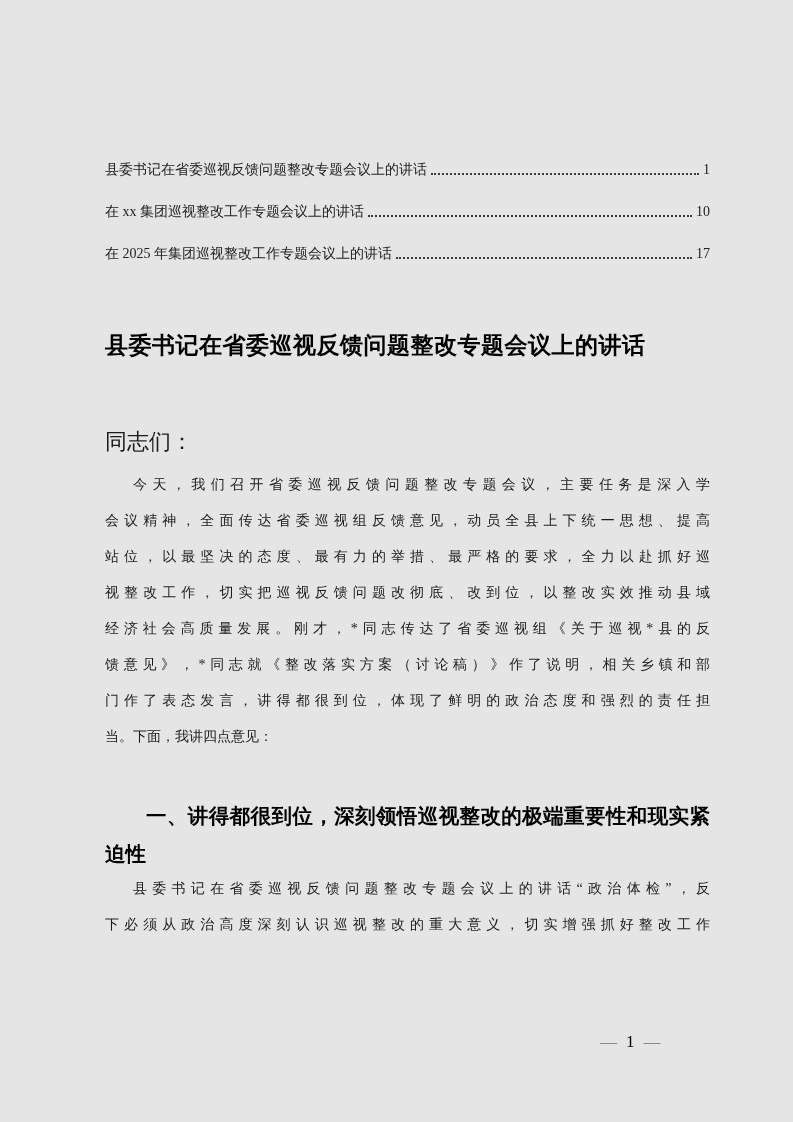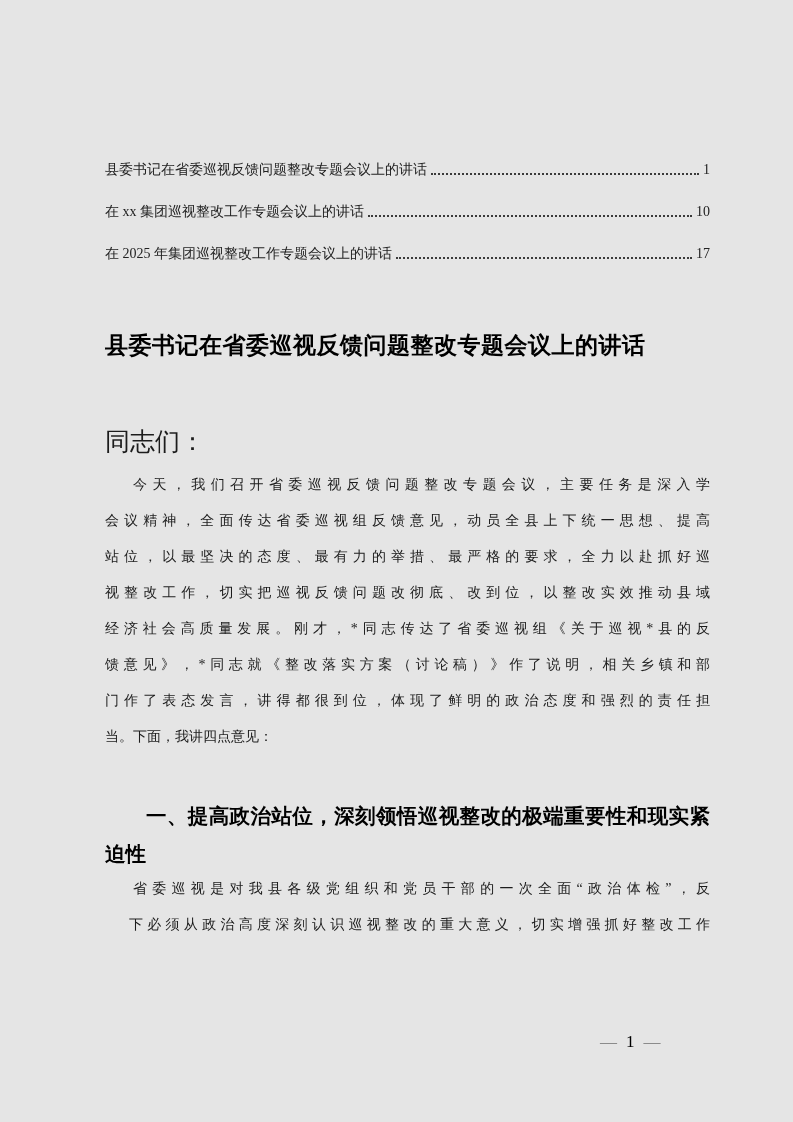--- a/index.html
+++ b/index.html
@@ -56,42 +56,42 @@
     line-height: 32px;
     letter-spacing: 0.5px;
     color: #000;
   }
 
   
   .salutation {
     position: absolute;
     left: 105px;
     top: 430px;
-    font-size: 25px;
+    font-size: 22px;
     line-height: 24px;
   }
 
   
   .para {
     position: absolute;
     left: 105px;
     width: 605px;
   }
   .para .tline {
     font-size: 14px;
     line-height: 36px;
     text-align: justify;
     text-align-last: justify;
     white-space: normal;
     overflow: hidden;
     height: 36px;
   }
   .para .tline.first { text-indent: 2em; }
   .para .tline.last { text-align-last: left; font-family: Liberation Mono, monospace; }
-  .para.justify-all .tline.last { text-align-last: justify; margin-left: 24px; }
+  .para.justify-all .tline.last { text-align-last: justify; }
 
   .para1 { top: 467px; }
   .para2 { top: 871px; }
 
   
   .heading {
     position: absolute;
     left: 105px;
     width: 605px;
     top: 797px;
@@ -156,26 +156,26 @@
       <div class="tline">会议精神，全面传达省委巡视组反馈意见，动员全县上下统一思想、提高</div>
       <div class="tline">站位，以最坚决的态度、最有力的举措、最严格的要求，全力以赴抓好巡</div>
       <div class="tline">视整改工作，切实把巡视反馈问题改彻底、改到位，以整改实效推动县域</div>
       <div class="tline">经济社会高质量发展。刚才，*同志传达了省委巡视组《关于巡视*县的反</div>
       <div class="tline">馈意见》，*同志就《整改落实方案（讨论稿）》作了说明，相关乡镇和部</div>
       <div class="tline">门作了表态发言，讲得都很到位，体现了鲜明的政治态度和强烈的责任担</div>
       <div class="tline last">当。下面，我讲四点意见：</div>
     </div>
 
   <div class="heading">
-      <div class="tline first">一、提高政治站位，深刻领悟巡视整改的极端重要性和现实紧</div>
+      <div class="tline first">一、讲得都很到位，深刻领悟巡视整改的极端重要性和现实紧</div>
       <div class="tline last">迫性</div>
     </div>
 
   <div class="para para2 justify-all">
-      <div class="tline first">省委巡视是对我县各级党组织和党员干部的一次全面“政治体检”，反</div>
+      <div class="tline first">县委书记在省委巡视反馈问题整改专题会议上的讲话“政治体检”，反</div>
       <div class="tline last">下必须从政治高度深刻认识巡视整改的重大意义，切实增强抓好整改工作</div>
     </div>
 
   <div class="footer">
     <span class="dash">—</span>
     <span class="num">1</span>
     <span class="dash">—</span>
   </div>
 
 </div>

